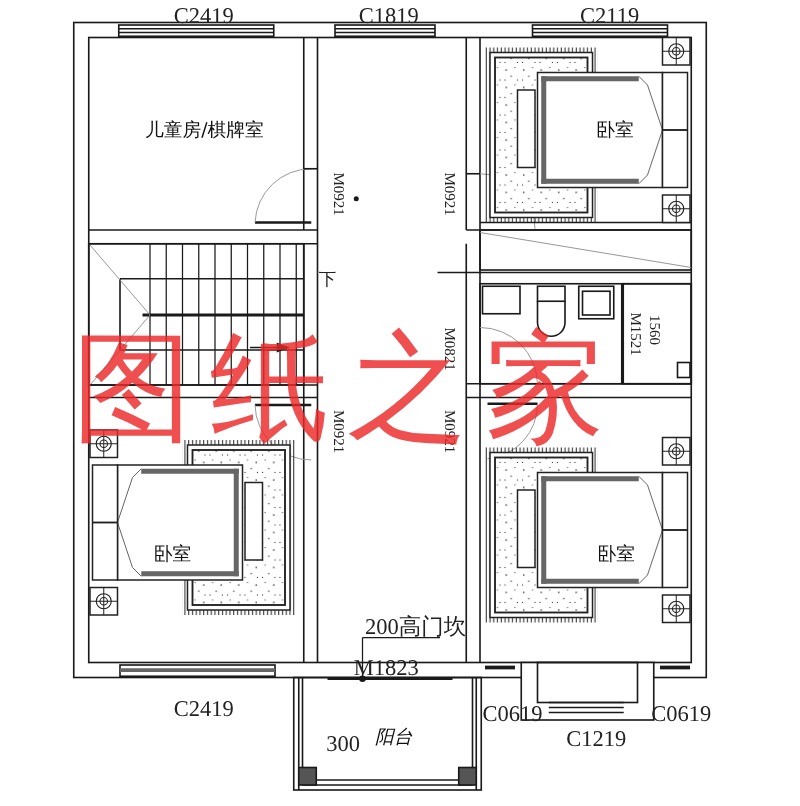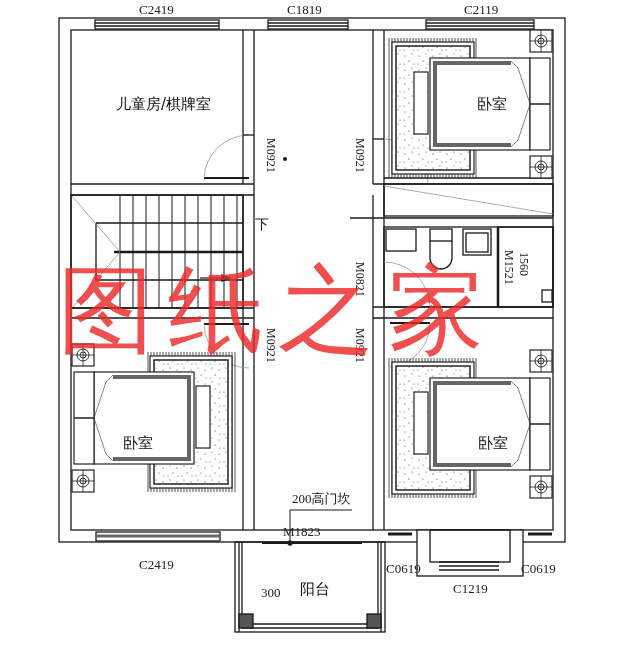--- a/index.html
+++ b/index.html
@@ -1,18 +1,18 @@
 <!DOCTYPE html>
 <html><head>
 <meta charset="utf-8">
 <style>
   html,body{margin:0;padding:0;background:#ffffff;}
   body{width:640px;height:645px;position:relative;overflow:hidden;font-family:"DejaVu Serif","Liberation Serif",serif;}
   #plan{position:absolute;left:0;top:0;width:640px;height:645px;}
-  .lbl{position:absolute;font-family:"Liberation Serif","DejaVu Serif",serif;color:#222;font-size:13px;white-space:nowrap;line-height:1;}
+  .lbl{position:absolute;font-family:"Liberation Serif","DejaVu Serif",serif;color:#222;font-size:18px;white-space:nowrap;line-height:1;}
   .room{position:absolute;font-family:"DejaVu Sans","Liberation Sans",sans-serif;color:#111;font-size:15px;white-space:nowrap;line-height:1;}
   .vert{position:absolute;font-family:"Liberation Serif","DejaVu Serif",serif;color:#222;font-size:12px;white-space:nowrap;line-height:1;transform-origin:left top;transform:rotate(90deg);}
   .wm{position:absolute;font-family:"DejaVu Sans","Liberation Sans",sans-serif;color:rgba(235,40,40,0.82);font-size:96px;line-height:1;white-space:nowrap;letter-spacing:14px;font-weight:normal;}
 </style>
 </head>
 <body>
 
 <div id="plan">
 <svg width="640" height="645" viewBox="0 0 640 645" xmlns="http://www.w3.org/2000/svg">
   <defs>
@@ -202,21 +202,21 @@
 </div>
 
 <span class="lbl" style="left:139px;top:3px;">C2419</span>
 <span class="lbl" style="left:287px;top:3px;">C1819</span>
 <span class="lbl" style="left:464px;top:3px;">C2119</span>
 
 <span class="room" style="left:116px;top:97px;">儿童房/棋牌室</span>
 <span class="room" style="left:477px;top:97px;">卧室</span>
 <span class="room" style="left:123px;top:436px;">卧室</span>
 <span class="room" style="left:478px;top:436px;">卧室</span>
-<span class="room" style="left:300px;top:582px;">阳台</span>
+<span class="room" style="left:300px;top:582px;font-style:italic;">阳台</span>
 
 <span class="vert" style="left:277px;top:138px;">M0921</span>
 <span class="vert" style="left:366px;top:138px;">M0921</span>
 <span class="vert" style="left:366px;top:262px;">M0821</span>
 <span class="vert" style="left:277px;top:328px;">M0921</span>
 <span class="vert" style="left:366px;top:328px;">M0921</span>
 <span class="vert" style="left:515px;top:250px;">M1521</span>
 <span class="vert" style="left:530px;top:252px;">1560</span>
 
 <span class="lbl" style="left:255px;top:218px;font-size:14px;">下</span>

